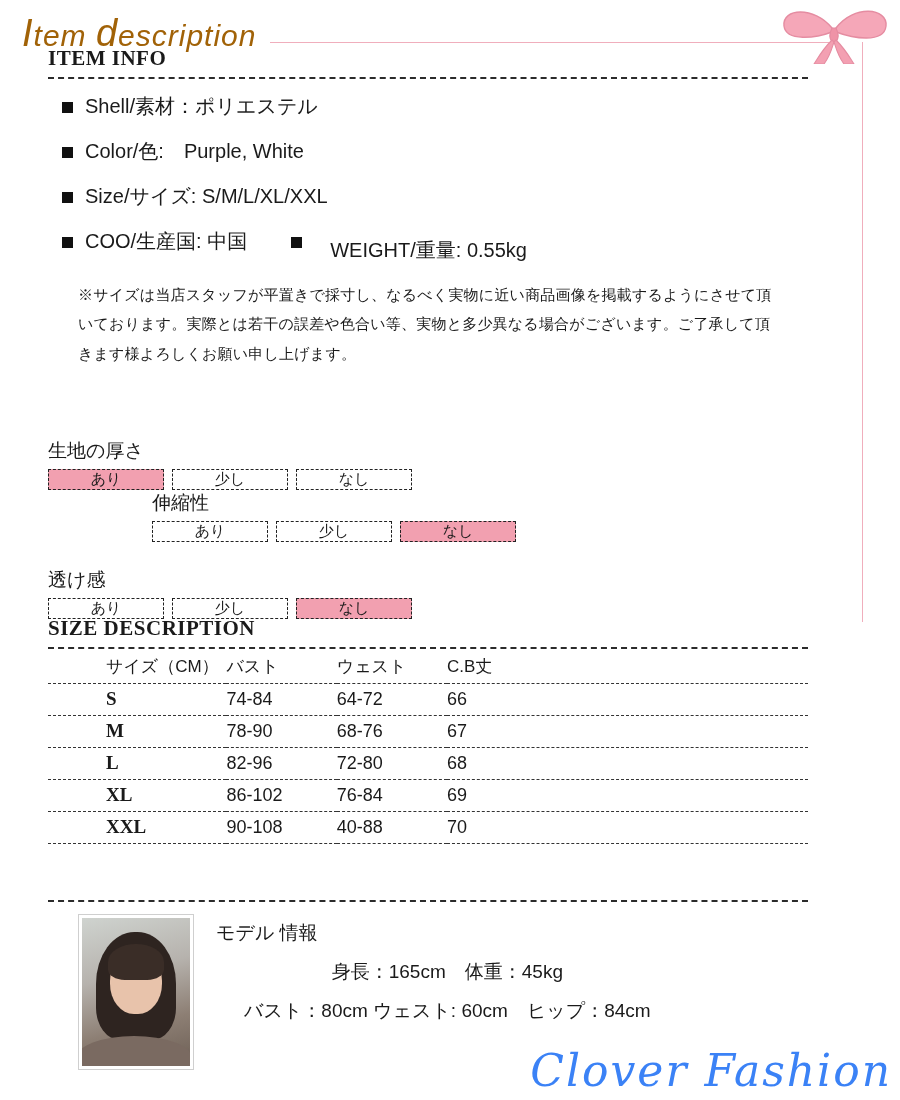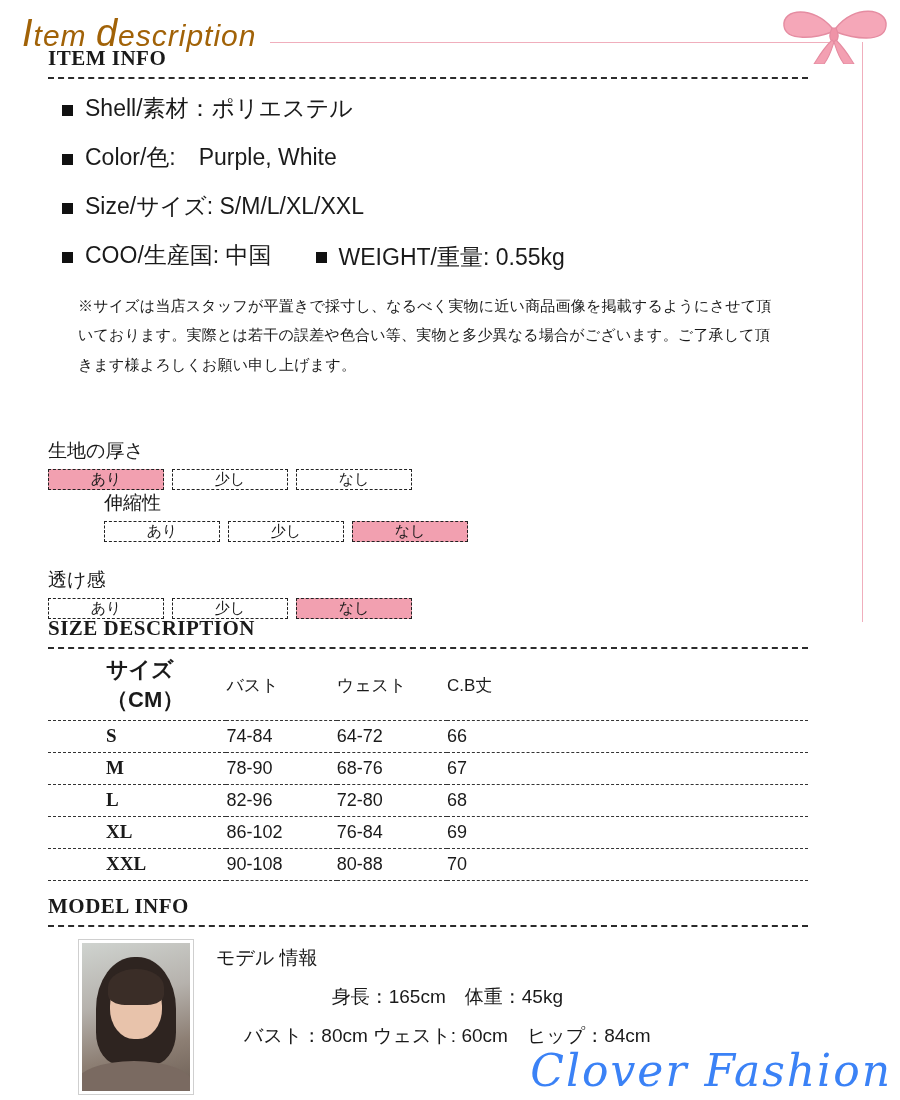--- a/index.html
+++ b/index.html
@@ -76,46 +76,48 @@
     width: 760px;
   }
   .item-info-wrap .dashline { margin-top: 6px; }
 
   .bullets {
     margin-top: 14px;
   }
   .bullet-row {
     display: flex;
     align-items: baseline;
-    font-size: 23px;
+    font-size: 20px;
     margin-bottom: 18px;
     padding-left: 14px;
   }
   .sq {
     display: inline-block;
     width: 11px;
     height: 11px;
     background: #111;
     margin-right: 12px;
     flex: none;
   }
   .bullet-row .txt { white-space: pre; }
   .bullet-row .second {
     margin-left: 44px;
     display: flex;
-    align-items: center;
+    align-items: flex-start;
+    gap: 16px;
   }
 
   .note {
     font-size: 15px;
     line-height: 1.95;
     margin-top: 6px;
     padding-left: 30px;
     width: 700px;
     letter-spacing: .2px;
+    font-family: Liberation Mono, monospace;
   }
 
   
   .attrs {
     position: absolute;
     top: 438px;
     left: 48px;
     width: 800px;
   }
   .attr-group {
@@ -133,21 +135,21 @@
     border: 1px dashed #222;
     font-size: 15px;
     display: flex;
     align-items: center;
     justify-content: center;
     margin-right: 8px;
     box-sizing: border-box;
     text-align: right;
   }
   .opt.on { background: #f2a0b0; }
-  .group-b { margin-left: 56px; }
+  .group-b { margin-left: 104px; }
   .row2 { margin-top: 25px; }
 
   
   .size-wrap {
     position: absolute;
     top: 616px;
     left: 48px;
     width: 760px;
   }
   .size-wrap .dashline { margin-top: 6px; }
@@ -170,22 +172,22 @@
   table.size .c-size {
     width: 120px;
     padding-left: 58px;
     font-family: "Liberation Serif", serif;
     font-weight: bold;
     font-size: 19px;
   }
   table.size th.c-size {
     padding-left: 58px;
     font-family: "Liberation Sans", sans-serif;
-    font-weight: bold;
-    font-size: 22px;
+    font-weight: normal;
+    font-size: 17px;
   }
   table.size .c-bust { width: 110px; }
   table.size .c-waist { width: 110px; }
   table.size .c-cb { width: 360px; }
 
   
   .model-wrap {
     position: absolute;
     top: 894px;
     left: 48px;
@@ -368,29 +370,28 @@
     </tr>
     <tr>
       <td class="c-size">XL</td>
       <td class="c-bust">86-102</td>
       <td class="c-waist">76-84</td>
       <td class="c-cb">69</td>
     </tr>
     <tr>
       <td class="c-size">XXL</td>
       <td class="c-bust">90-108</td>
-      <td class="c-waist">80-88</td>
+      <td class="c-waist">40-88</td>
       <td class="c-cb">70</td>
     </tr>
   </tbody>
     </table>
 </div>
 
 <div class="model-wrap">
-  <div class="sec-title">MODEL INFO</div>
   <div class="dashline"></div>
   <div class="model-body">
     <div class="photo">
       <div class="photo-inner">
         <div class="hair"></div>
         <div class="face"></div>
         <div class="hair2"></div>
         <div class="shoulders"></div>
       </div>
     </div>

